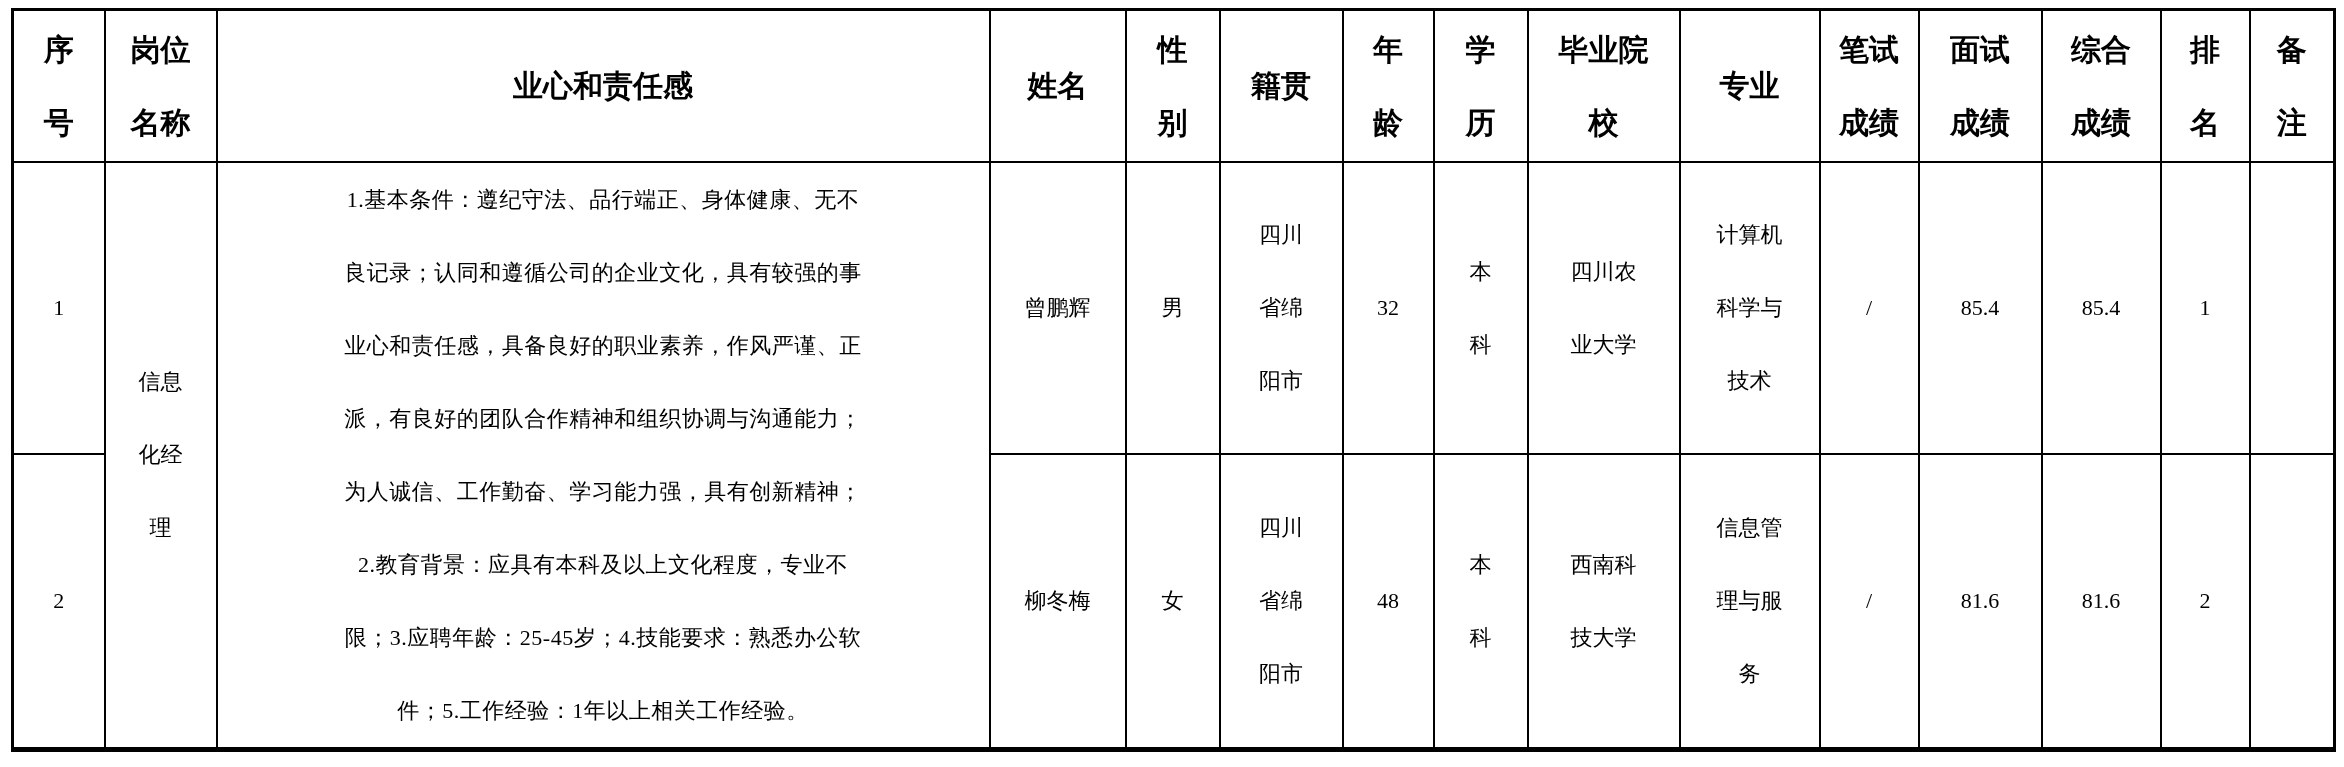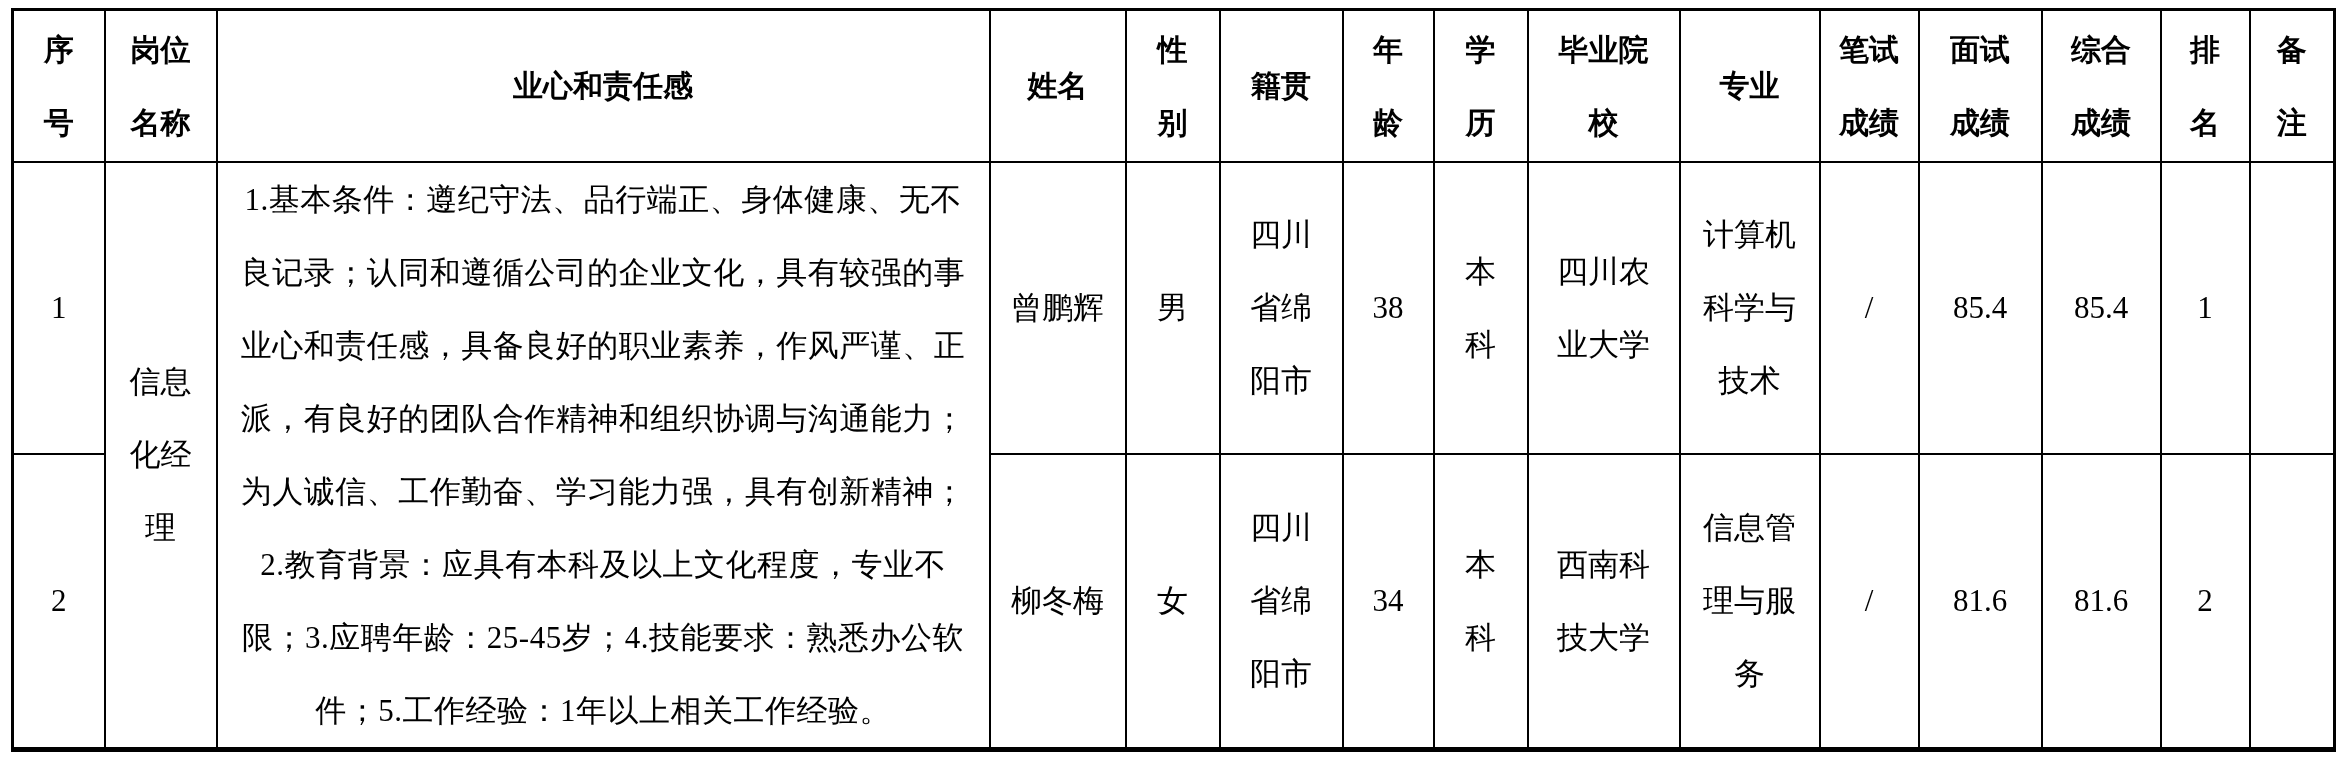--- a/index.html
+++ b/index.html
@@ -30,21 +30,21 @@
     border: 3px solid #000000;
     border-bottom-width: 5px;
     background: #ffffff;
   }
   table.tbl td {
     border: 2px solid #000000;
     text-align: center;
     vertical-align: middle;
     padding: 0;
     white-space: pre-line;
-    font-size: 31px;
+    font-size: 22px;
     line-height: 73px;
     color: #000000;
     overflow: hidden;
   }
   tr.hdr { height: 152px; }
   tr.hdr td {
     font-weight: bold;
     font-size: 30px;
   }
   tr.r1 { height: 292px; }
@@ -136,21 +136,21 @@
 派，有良好的团队合作精神和组织协调与沟通能力；
 为人诚信、工作勤奋、学习能力强，具有创新精神；
 2.教育背景：应具有本科及以上文化程度，专业不
 限；3.应聘年龄：25-45岁；4.技能要求：熟悉办公软
 件；5.工作经验：1年以上相关工作经验。</td>
       <td>曾鹏辉</td>
       <td>男</td>
       <td>四川
 省绵
 阳市</td>
-      <td>38</td>
+      <td>32</td>
       <td>本
 科</td>
       <td>四川农
 业大学</td>
       <td>计算机
 科学与
 技术</td>
       <td>/</td>
       <td>85.4</td>
       <td>85.4</td>
@@ -158,21 +158,21 @@
       <td></td>
     </tr>
 
     <tr class="r2">
       <td>2</td>
       <td>柳冬梅</td>
       <td>女</td>
       <td>四川
 省绵
 阳市</td>
-      <td>34</td>
+      <td>48</td>
       <td>本
 科</td>
       <td>西南科
 技大学</td>
       <td>信息管
 理与服
 务</td>
       <td>/</td>
       <td>81.6</td>
       <td>81.6</td>

